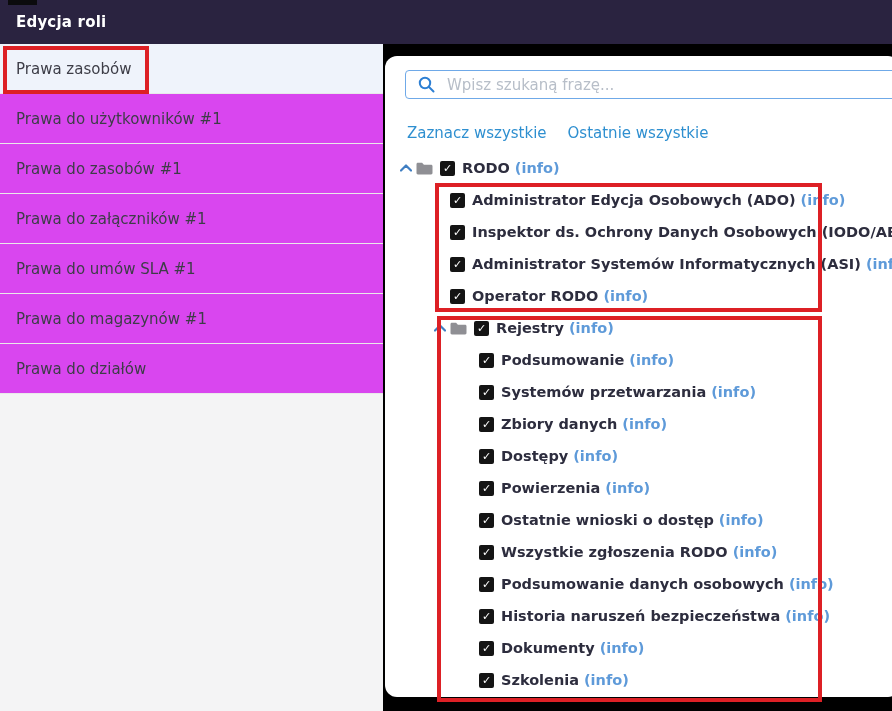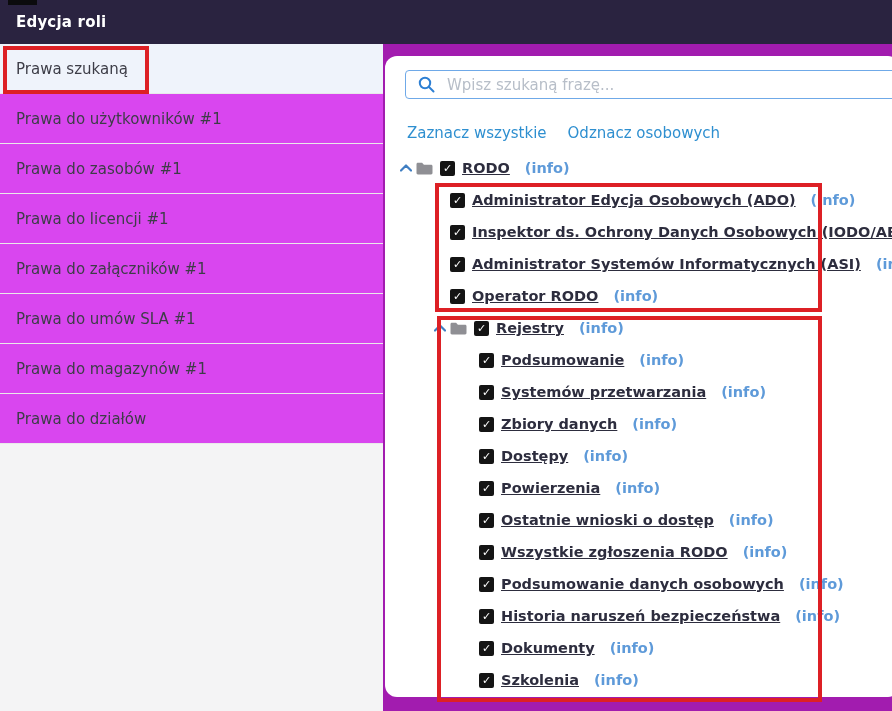--- a/index.html
+++ b/index.html
@@ -20,21 +20,21 @@
     position:absolute; left:0; top:44px; width:383px; bottom:0;
     background:#f4f4f5;
   }
   .side-item {
     height:50px; display:flex; align-items:center; padding-left:16px;
     font-size:15px; color:#3d3d47; border-bottom:1px solid #e9e9ea;
     background:#d946ef; cursor:pointer;
   }
   .side-item.selected { background:#eff3fb; }
   
-  .main { position:absolute; left:383px; top:44px; right:0; bottom:0; background:#a21caf; }
+  .main { position:absolute; left:383px; top:44px; right:0; bottom:0; background:#000000; }
   .card {
     position:absolute; left:2px; top:12px; right:-8px; bottom:14px;
     background:#ffffff; border-radius:12px;
   }
   .search {
     position:absolute; left:20px; top:14px; height:29px; width:497px;
     border:1px solid #6fa9e8; border-radius:4px; background:#fff;
     display:flex; align-items:center;
   }
   .search svg { margin-left:12px; flex:0 0 auto; }
@@ -49,23 +49,23 @@
   .tree { position:absolute; left:14px; top:96px; right:0; }
   .row { height:32px; display:flex; align-items:center; }
   .row .chev { width:12px; margin-right:4px; flex:0 0 auto; display:flex; }
   .row .folder { width:17px; margin-right:7px; flex:0 0 auto; display:flex; }
   .cb {
     width:15px; height:15px; background:#141414; border-radius:2px;
     margin-right:7px; flex:0 0 auto; display:flex; align-items:center; justify-content:center;
     cursor:pointer;
   }
   .cb::after { content:"✓"; color:#fff; font-size:11px; font-weight:bold; line-height:1; }
-  .tl { font-size:14.5px; font-weight:600; color:#2d2d3e; white-space:nowrap;text-decoration:underline; }
+  .tl { font-size:14.5px; font-weight:600; color:#2d2d3e; white-space:nowrap; }
   .row.root .tl { font-weight:700; }
-  .info { font-size:14.5px; font-weight:600; color:#5e9ad9; margin-left:15px; text-decoration:none; cursor:pointer; white-space:nowrap; }
+  .info { font-size:14.5px; font-weight:600; color:#5e9ad9; margin-left:5px; text-decoration:none; cursor:pointer; white-space:nowrap; }
   .lvl0 { padding-left:1px; }
   .lvl1 { padding-left:51px; }
   .lvl1g { padding-left:35px; }
   .lvl2 { padding-left:80px; }
   
   .annot {
     position:absolute; border:4px solid #dd2025; pointer-events:none; z-index:20;
   }
   .annot.a1 { left:3px;   top:46px;  width:146px; height:48px; }
   .annot.a2 { left:435px; top:183px; width:387px; height:129px; }
@@ -74,30 +74,27 @@
 </head>
 <body>
 
 <div class="topbar">
   <span class="title">Edycja roli</span>
 </div>
 <div class="artifact"></div>
 
 <aside class="sidebar">
   <div class="side-item selected">
-      <span>Prawa szukaną</span>
+      <span>Prawa zasobów</span>
     </div>
   <div class="side-item">
       <span>Prawa do użytkowników #1</span>
     </div>
   <div class="side-item">
       <span>Prawa do zasobów #1</span>
-    </div>
-  <div class="side-item">
-      <span>Prawa do licencji #1</span>
     </div>
   <div class="side-item">
       <span>Prawa do załączników #1</span>
     </div>
   <div class="side-item">
       <span>Prawa do umów SLA #1</span>
     </div>
   <div class="side-item">
       <span>Prawa do magazynów #1</span>
     </div>
@@ -112,21 +109,21 @@
     <div class="search">
       <svg width="17" height="17" viewBox="0 0 17 17">
         <circle cx="7" cy="7" r="5.2" fill="none" stroke="#2d7fd3" stroke-width="2"></circle>
         <line x1="11" y1="11" x2="15.5" y2="15.5" stroke="#2d7fd3" stroke-width="2" stroke-linecap="round"></line>
       </svg>
       <input type="text" placeholder="Wpisz szukaną frazę..." style="">
     </div>
 
     <div class="links">
       <a>Zaznacz wszystkie</a>
-      <a>Odznacz osobowych</a>
+      <a>Ostatnie wszystkie</a>
     </div>
 
     <div class="tree">
 
       <div class="row lvl0 root">
         <span class="chev">
           <svg width="12" height="8" viewBox="0 0 12 8">
               <path d="M1 6.5 L6 1.5 L11 6.5" stroke="#3f7ec2" stroke-width="2.2" fill="none" stroke-linecap="round" stroke-linejoin="round"></path>
             </svg>
         </span>

